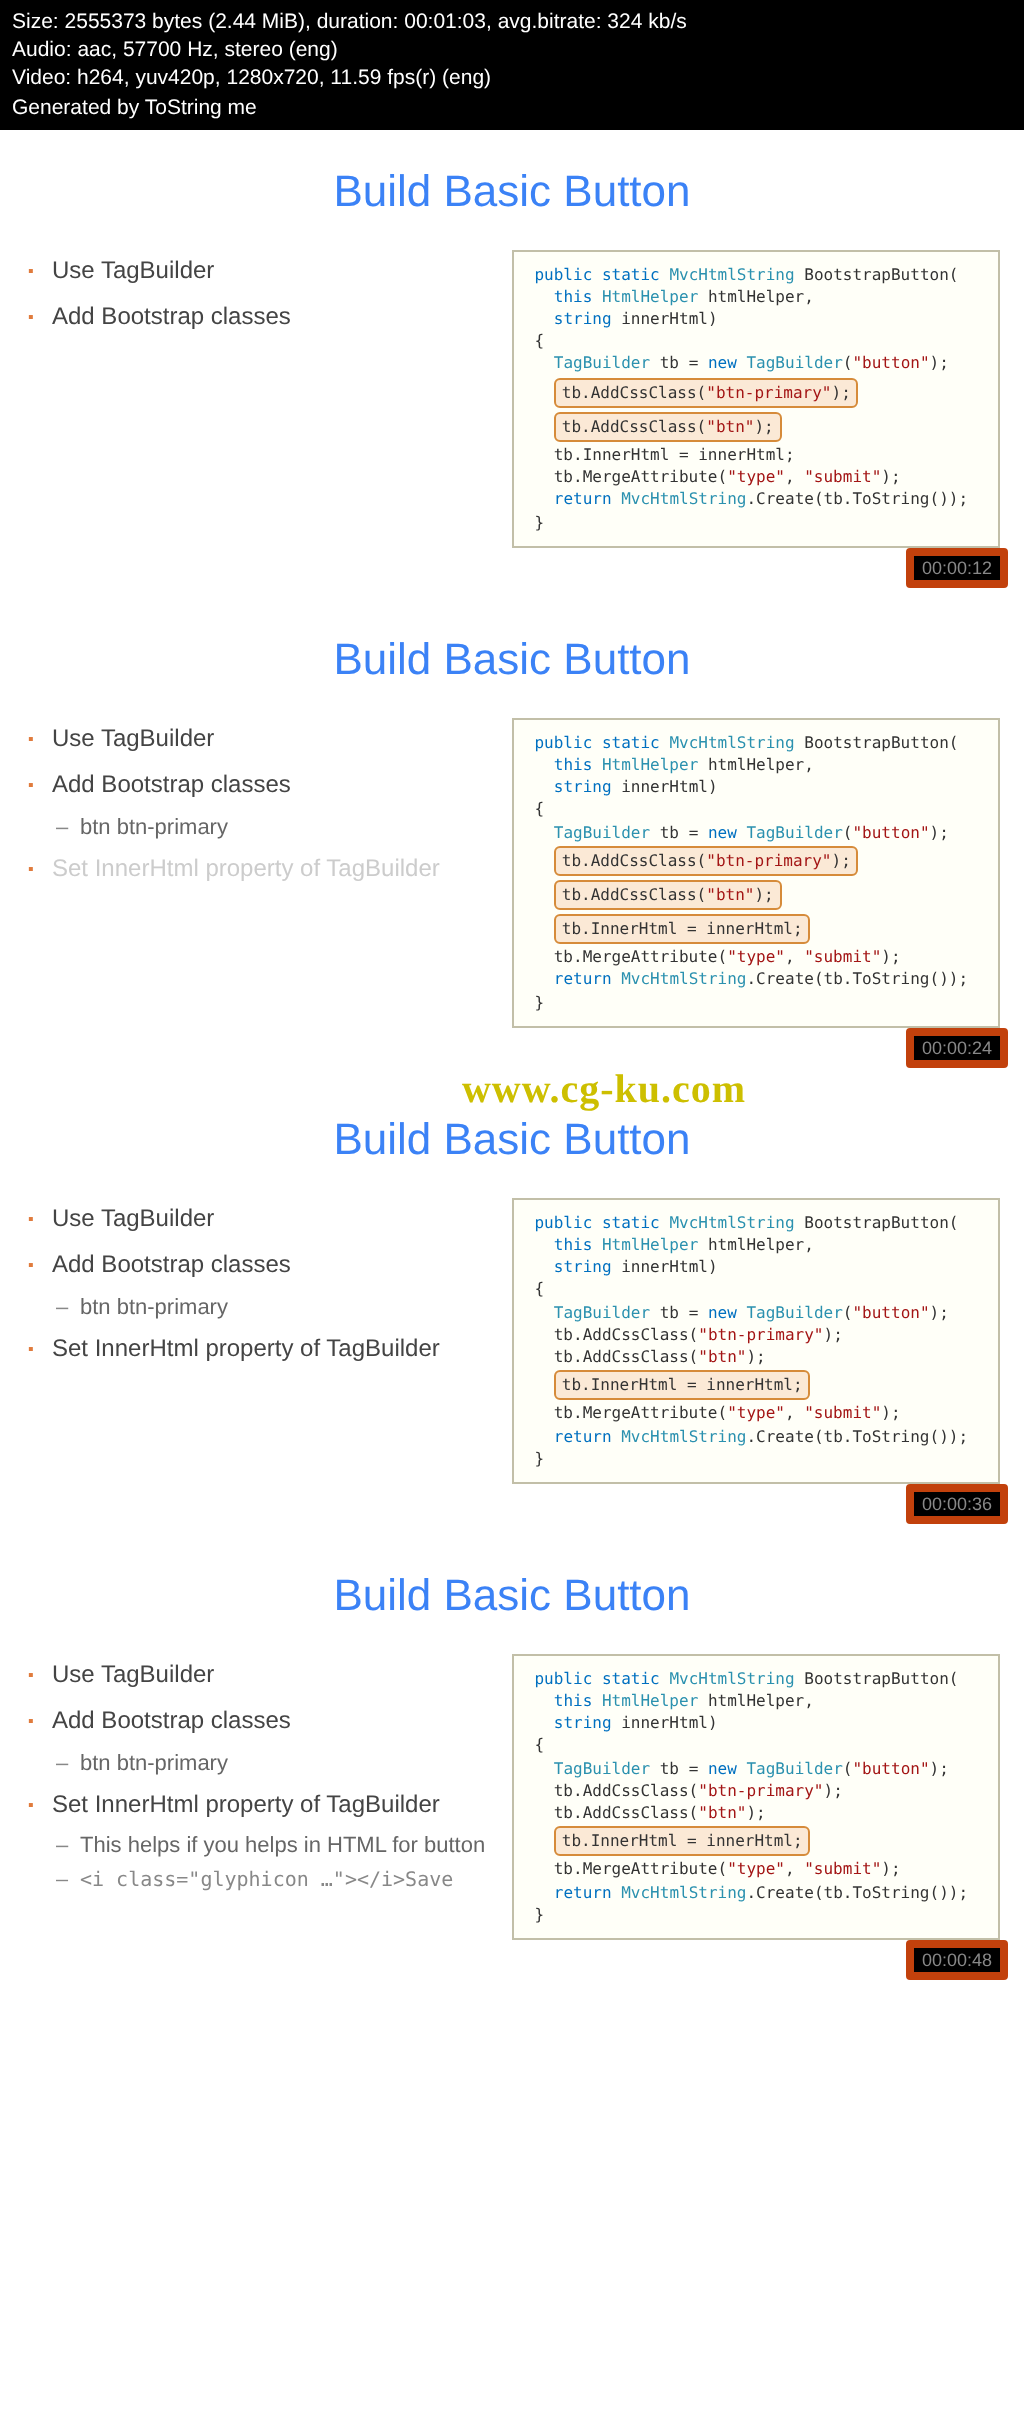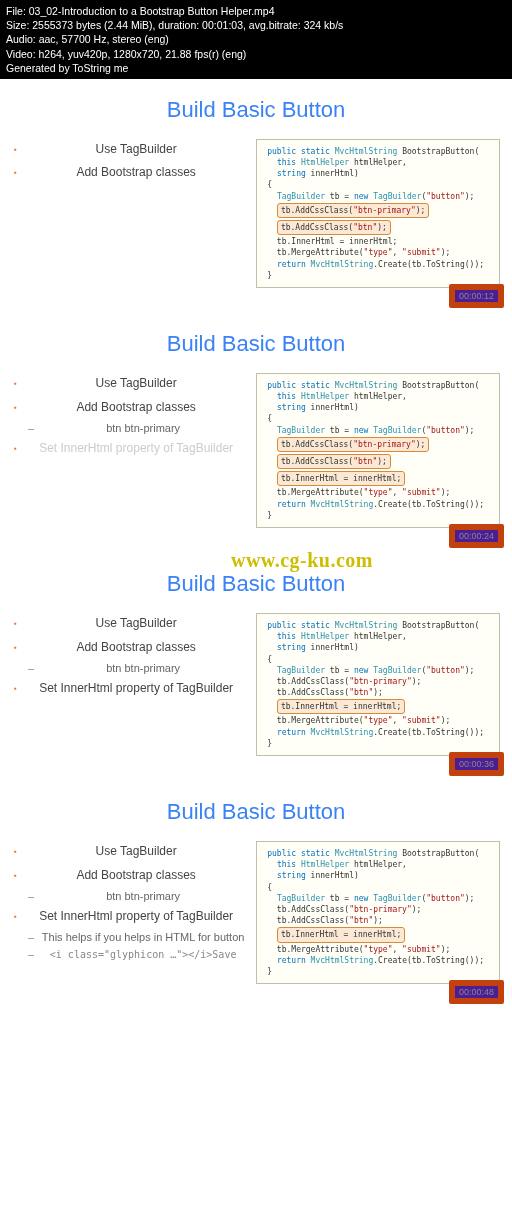--- a/index.html
+++ b/index.html
@@ -3,45 +3,44 @@
 <meta charset="utf-8">
 <style>
   * { box-sizing: border-box; margin: 0; padding: 0; }
   body { width: 512px; font-family: "Segoe UI", Arial, sans-serif; background: #fff; font-size: 10px; }
   .meta-header { background: #000; color: #fff; padding: 4px 6px; font-family: Arial, sans-serif; font-size: 10.5px; line-height: 1.35; }
   .slides-wrap { position: relative; }
   .slide { position: relative; padding: 18px 12px 24px 12px; border-bottom: 1px solid #fff; }
   .slide-title { color: #3b82f6; font-size: 22px; font-weight: 400; text-align: center; margin-bottom: 16px; font-family: "Segoe UI", Arial, sans-serif; }
   .slide-body { display: flex; gap: 10px; align-items: flex-start; }
   .bullets { flex: 0 0 48%; font-size: 12px; color: #444; line-height: 1.8; }
-  .bullets ul { list-style: none; text-align: center; }
+  .bullets ul { list-style: none; }
   .b1 { position: relative; padding-left: 14px; margin-bottom: 2px; }
   .b1::before { content: "▪"; position: absolute; left: 2px; color: #e07b3c; font-size: 8px; top: 4px; }
   .b2 { position: relative; padding-left: 28px; color: #666; font-size: 11px; line-height: 1.6; }
   .b2::before { content: "–"; position: absolute; left: 16px; color: #888; }
   .b2.code { font-family: Consolas, monospace; font-size: 10px; color: #888; }
   .faded { color: #ccc; }
   .codebox { flex: 1; border: 1px solid #c2bfa8; background: #fffff8; font-family: Consolas, monospace; font-size: 8px; line-height: 1.4; padding: 6px 6px; color: #333; overflow: hidden; }
   .codebox pre { white-space: pre; font-family: Consolas, monospace; }
   .codebox .line { display: block; padding-left: 4px; }
   .codebox .hl { display: inline-block; border: 1px solid #d68b3a; background: #fbe9d6; border-radius: 3px; padding: 1px 3px; margin: 1px 0; }
   .kw-blue { color: #0070c0; }
   .kw-teal { color: #2b91af; }
   .str { color: #a31515; }
-  .timestamp { position: absolute; bottom: 4px; right: 8px; font-size: 9px; color: #888; background: #4c1d95; border: 6px solid #c2410c; padding: 1px 4px; border-radius: 2px; }
+  .timestamp { position: absolute; bottom: 4px; right: 8px; font-size: 9px; color: #888; background: #000000; border: 4px solid #c2410c; padding: 1px 4px; border-radius: 2px; }
   .watermark { position: absolute; left: 50%; transform: translateX(-50%); top: 50.5%; color: #cdbf00; font-family: Georgia, "Times New Roman", serif; font-size: 20px; font-weight: bold; letter-spacing: 0.5px; z-index: 5; text-shadow: 0 0 2px #fff; margin-left: 46px; }
 </style>
 </head>
 <body>
 
 <div class="meta-header">
-  <div>File: 03_02-Introduction to a Bootstrap Button Helper.mp4</div>
   <div>Size: 2555373 bytes (2.44 MiB), duration: 00:01:03, avg.bitrate: 324 kb/s</div>
   <div>Audio: aac, 57700 Hz, stereo (eng)</div>
-  <div>Video: h264, yuv420p, 1280x720, 21.88 fps(r) (eng)</div>
+  <div>Video: h264, yuv420p, 1280x720, 11.59 fps(r) (eng)</div>
   <div>Generated by ToString me</div>
 </div>
 
 <div class="slides-wrap">
   <div class="watermark">www.cg-ku.com</div>
   <div id="slides-container">
       <div class="slide">
         <div class="slide-title">Build Basic Button</div>
         <div class="slide-body">
           <div class="bullets">

